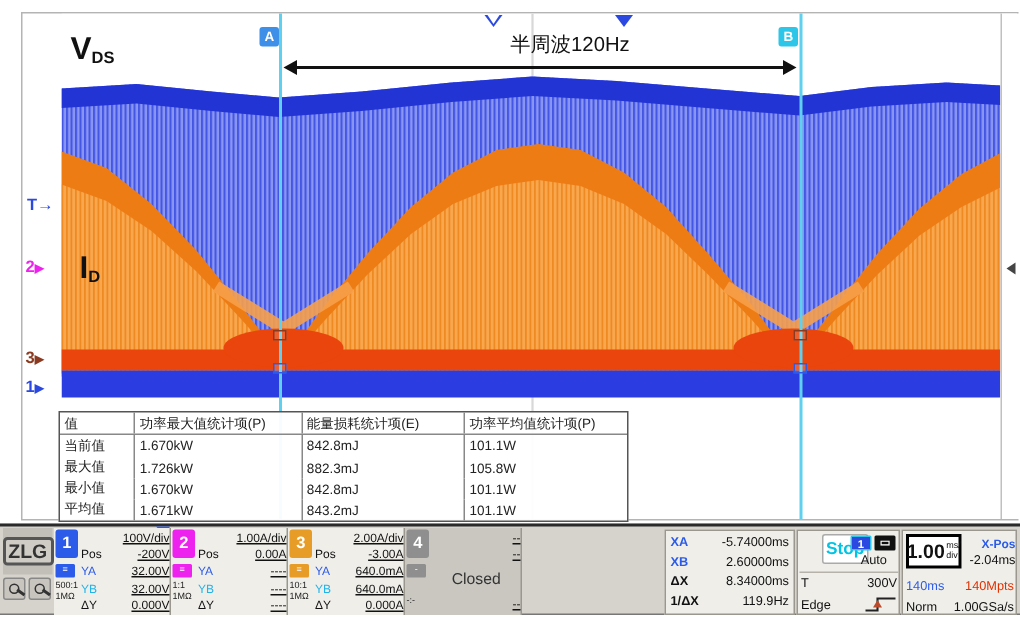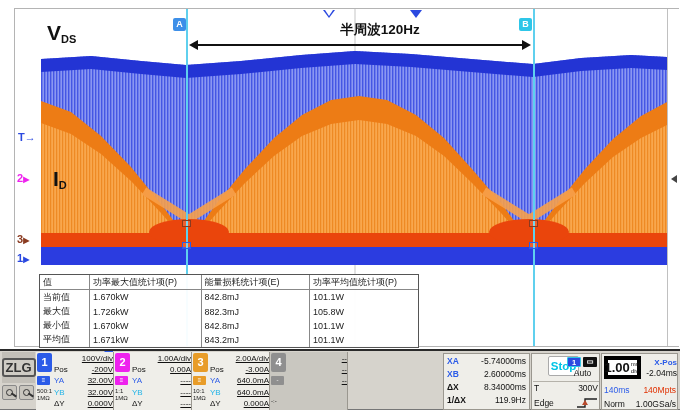--- a/index.html
+++ b/index.html
@@ -9,21 +9,21 @@
   
   #display{left:14px;top:8px;width:665px;height:339px;background:#fff;border:1px solid #b4b4b4;}
   #plot{left:26px;top:0;width:626px;height:337px;}
   #rightstrip{left:652px;top:0;width:13px;height:337px;background:#fff;border-left:1px solid #c0c0c0;}
   .scrollarrow{left:3px;top:166px;width:0;height:0;border-top:4px solid transparent;border-bottom:4px solid transparent;border-right:6px solid #444;}
   .siglabel{font-weight:bold;color:#111;}
   .siglabel .main{font-size:21px;}
   .siglabel .sub{font-size:11px;vertical-align:-3px;}
   #vds{left:32px;top:12px;}
   #idl{left:38px;top:158px;}
-  #anno{left:270px;top:12px;width:190px;text-align:center;font-weight:bold;font-size:13.5px;color:#111;}
+  #anno{left:270px;top:12px;width:190px;text-align:center;font-weight:normal;font-size:13.5px;color:#111;}
   #arrow{left:174px;top:31px;width:342px;height:10px;display:flex;align-items:center;}
   #arrow .line{flex:1;height:2px;background:#111;}
   #arrow .ah-l{width:0;height:0;border-top:5px solid transparent;border-bottom:5px solid transparent;border-right:9px solid #111;}
   #arrow .ah-r{width:0;height:0;border-top:5px solid transparent;border-bottom:5px solid transparent;border-left:9px solid #111;}
   .cursorline{top:0;width:2px;height:337px;background:#5fd0ee;}
   .cursorbadge{top:9px;width:13px;height:13px;border-radius:2px;color:#fff;font-size:9px;font-weight:bold;text-align:center;line-height:13px;}
   .cmark{width:9px;height:7px;background:rgba(255,255,255,.15);}
   .trig-filled{width:0;height:0;border-left:6px solid transparent;border-right:6px solid transparent;border-top:8px solid #2b49e0;}
   .trig-hollow{width:0;height:0;border-left:6px solid transparent;border-right:6px solid transparent;border-top:8px solid #2b49e0;}
   .trig-hollow:after{content:"";position:absolute;left:-4px;top:-8px;width:0;height:0;border-left:4px solid transparent;border-right:4px solid transparent;border-top:6px solid #fff;}
@@ -61,21 +61,21 @@
   .crow{display:flex;justify-content:space-between;padding:0 3px;height:13.2px;align-items:center;}
   .crow .lab{font-weight:bold;}
   .crow .lab.blue{color:#2b5be8;}
   #trigbox{left:531px;width:69px;}
   #stopbtn{left:2px;top:2px;width:31px;height:20px;background:#fff;border:1px solid #aaa;border-radius:2px;color:#00c4e4;font-weight:bold;font-size:11.5px;text-align:center;line-height:19px;margin-left:14px;}
   .tbadge{top:3px;width:14px;height:10px;border-radius:1px;color:#fff;font-size:7.5px;font-weight:bold;text-align:center;line-height:10px;}
   #trigauto{left:35px;top:14px;width:31px;text-align:center;font-size:8.5px;}
   .trow{position:absolute;left:2px;width:64px;display:flex;justify-content:space-between;align-items:center;font-size:8.5px;}
   #trigbox .sep{position:absolute;left:1px;top:27px;width:66px;border-top:1px solid #b5b2aa;}
   #timebox{left:601px;width:77px;}
-  #scalebox{left:2px;top:2px;width:37px;height:23px;background:#fff;border:4px solid #000000;display:flex;align-items:center;justify-content:center;gap:1px;}
+  #scalebox{left:2px;top:2px;width:37px;height:23px;background:#fff;border:2px solid #000000;display:flex;align-items:center;justify-content:center;gap:1px;}
   #scalebox .num{font-size:13px;font-weight:bold;color:#111;}
   #scalebox .unit{font-size:6px;line-height:6.5px;color:#111;white-space:pre-line;}
   .blue{color:#2b5be8;}
   .red{color:#e03000;}
 </style>
 </head>
 <body>
 
 <div id="page">
 
@@ -310,20 +310,21 @@
       <div class="abs probetxt" style="top:46px;">-:-</div>
       <div class="abs chrows">
         <div class="chrow">
             <span></span>
             <span class="val">--</span>
           </div>
         <div class="chrow">
             <span></span>
             <span class="val">--</span>
           </div>
+        <div class="chrow closedtxt" style="height:22px;display:block;line-height:22px;">Closed</div>
         <div class="chrow">
             <span></span>
             <span class="val">--</span>
           </div>
       </div>
     </div>
 
     <div class="abs sidebox" id="cursorbox">
       <div class="crow">
           <span class="lab blue">XA</span>

